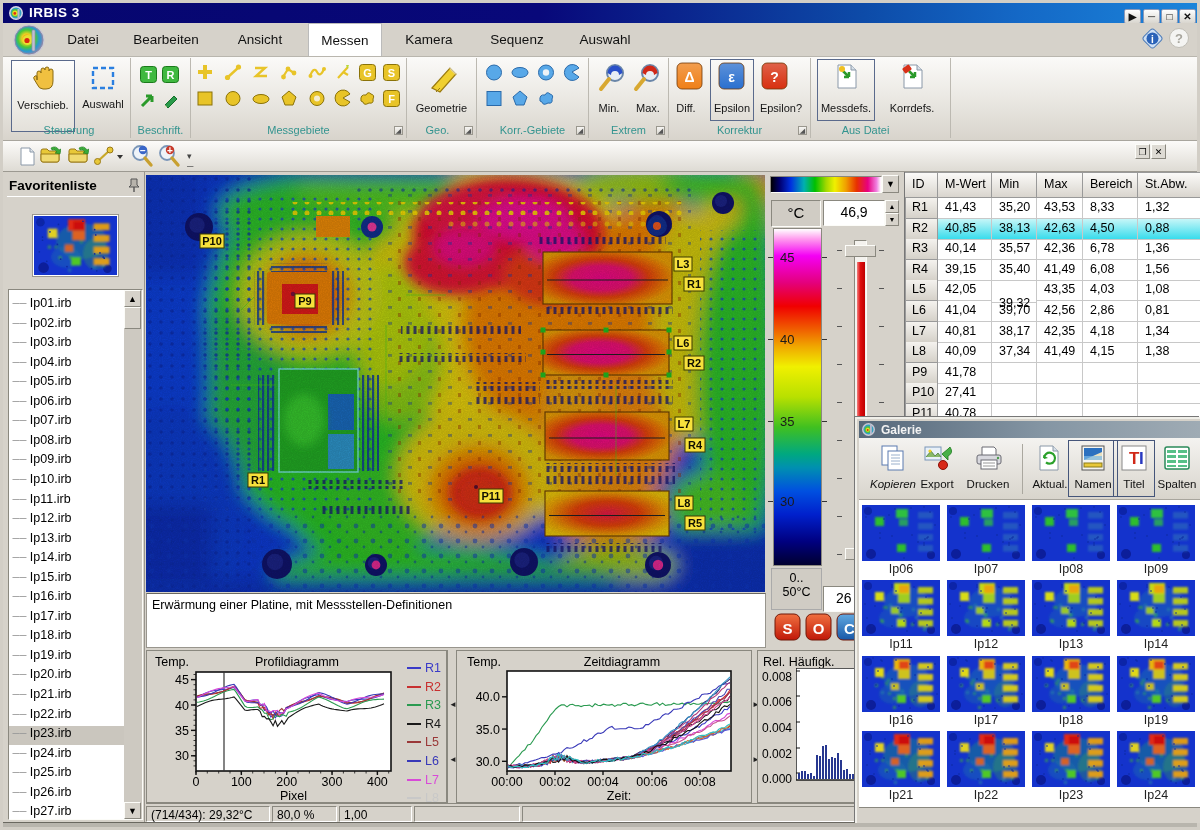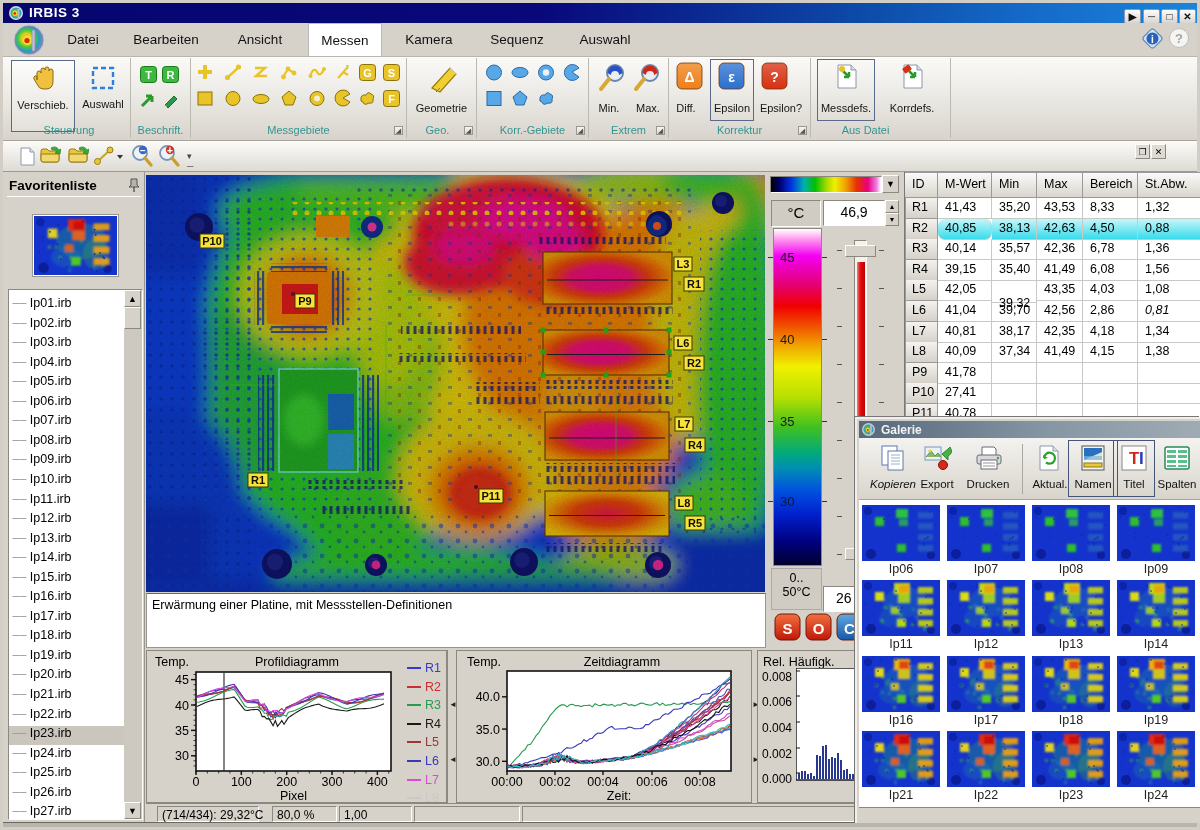--- a/index.html
+++ b/index.html
@@ -752,21 +752,21 @@
       <div class="tbl-hdr" style="left:178px;top:0;width:55px;height:26px;padding:4px 0 0 7px;">Bereich</div>
       <div class="tbl-hdr" style="left:233px;top:0;width:63px;height:26px;padding:4px 0 0 7px;">St.Abw.</div>
     </div>
     <div class="tbl-id" style="left:0;top:26px;width:33px;height:21px;padding:2px 0 0 6px;">R1</div>
     <div class="tbl-cell" style="left:33px;top:26px;width:54px;height:21px;padding-top:2px;">41,43</div>
     <div class="tbl-cell" style="left:87px;top:26px;width:45px;height:21px;padding-top:2px;">35,20</div>
     <div class="tbl-cell" style="left:132px;top:26px;width:46px;height:21px;padding-top:2px;">43,53</div>
     <div class="tbl-cell" style="left:178px;top:26px;width:55px;height:21px;padding-top:2px;">8,33</div>
     <div class="tbl-cell" style="left:233px;top:26px;width:63px;height:21px;padding-top:2px;">1,32</div>
     <div class="tbl-id" style="left:0;top:47px;width:33px;height:21px;padding:2px 0 0 6px;">R2</div>
-    <div class="tbl-cell" style="left:33px;top:47px;width:54px;height:21px;background:linear-gradient(#c6f6f8,#38dcec);padding-top:2px;border-radius:7px;">40,85</div>
+    <div class="tbl-cell" style="left:33px;top:47px;width:54px;height:21px;background:linear-gradient(#c6f6f8,#38dcec);padding-top:2px;">40,85</div>
     <div class="tbl-cell" style="left:87px;top:47px;width:45px;height:21px;background:linear-gradient(#c6f6f8,#38dcec);padding-top:2px;">38,13</div>
     <div class="tbl-cell" style="left:132px;top:47px;width:46px;height:21px;background:linear-gradient(#c6f6f8,#38dcec);padding-top:2px;">42,63</div>
     <div class="tbl-cell" style="left:178px;top:47px;width:55px;height:21px;background:linear-gradient(#c6f6f8,#38dcec);padding-top:2px;">4,50</div>
     <div class="tbl-cell" style="left:233px;top:47px;width:63px;height:21px;background:linear-gradient(#c6f6f8,#38dcec);padding-top:2px;">0,88</div>
     <div class="tbl-id" style="left:0;top:67px;width:33px;height:21px;padding:2px 0 0 6px;">R3</div>
     <div class="tbl-cell" style="left:33px;top:67px;width:54px;height:21px;padding-top:2px;">40,14</div>
     <div class="tbl-cell" style="left:87px;top:67px;width:45px;height:21px;padding-top:2px;">35,57</div>
     <div class="tbl-cell" style="left:132px;top:67px;width:46px;height:21px;padding-top:2px;">42,36</div>
     <div class="tbl-cell" style="left:178px;top:67px;width:55px;height:21px;padding-top:2px;">6,78</div>
     <div class="tbl-cell" style="left:233px;top:67px;width:63px;height:21px;padding-top:2px;">1,36</div>
@@ -780,21 +780,21 @@
     <div class="tbl-cell" style="left:33px;top:108px;width:54px;height:21px;padding-top:2px;">42,05</div>
     <div class="tbl-cell" style="left:87px;top:106px;width:45px;height:25px;padding-top:18px;">39,32</div>
     <div class="tbl-cell" style="left:132px;top:108px;width:46px;height:21px;padding-top:2px;">43,35</div>
     <div class="tbl-cell" style="left:178px;top:108px;width:55px;height:21px;padding-top:2px;">4,03</div>
     <div class="tbl-cell" style="left:233px;top:108px;width:63px;height:21px;padding-top:2px;">1,08</div>
     <div class="tbl-id" style="left:0;top:129px;width:33px;height:21px;padding:2px 0 0 6px;">L6</div>
     <div class="tbl-cell" style="left:33px;top:129px;width:54px;height:21px;padding-top:2px;">41,04</div>
     <div class="tbl-cell" style="left:87px;top:129px;width:45px;height:21px;padding-top:2px;">39,70</div>
     <div class="tbl-cell" style="left:132px;top:129px;width:46px;height:21px;padding-top:2px;">42,56</div>
     <div class="tbl-cell" style="left:178px;top:129px;width:55px;height:21px;padding-top:2px;">2,86</div>
-    <div class="tbl-cell" style="left:233px;top:129px;width:63px;height:21px;padding-top:2px;font-style:italic;">0,81</div>
+    <div class="tbl-cell" style="left:233px;top:129px;width:63px;height:21px;padding-top:2px;">0,81</div>
     <div class="tbl-id" style="left:0;top:150px;width:33px;height:21px;padding:2px 0 0 6px;">L7</div>
     <div class="tbl-cell" style="left:33px;top:150px;width:54px;height:21px;padding-top:2px;">40,81</div>
     <div class="tbl-cell" style="left:87px;top:150px;width:45px;height:21px;padding-top:2px;">38,17</div>
     <div class="tbl-cell" style="left:132px;top:150px;width:46px;height:21px;padding-top:2px;">42,35</div>
     <div class="tbl-cell" style="left:178px;top:150px;width:55px;height:21px;padding-top:2px;">4,18</div>
     <div class="tbl-cell" style="left:233px;top:150px;width:63px;height:21px;padding-top:2px;">1,34</div>
     <div class="tbl-id" style="left:0;top:170px;width:33px;height:21px;padding:2px 0 0 6px;">L8</div>
     <div class="tbl-cell" style="left:33px;top:170px;width:54px;height:21px;padding-top:2px;">40,09</div>
     <div class="tbl-cell" style="left:87px;top:170px;width:45px;height:21px;padding-top:2px;">37,34</div>
     <div class="tbl-cell" style="left:132px;top:170px;width:46px;height:21px;padding-top:2px;">41,49</div>
@@ -998,21 +998,21 @@
       <rect x="83" y="108" width="2" height="3" fill="#283890"></rect>
       <rect x="86" y="108" width="2" height="3" fill="#283890"></rect>
       <rect x="89" y="108" width="2" height="3" fill="#283890"></rect>
       <rect x="92" y="108" width="2" height="3" fill="#283890"></rect>
       <rect x="95" y="108" width="2" height="3" fill="#283890"></rect>
       <rect x="98" y="108" width="2" height="3" fill="#283890"></rect>
       <rect x="101" y="108" width="2" height="3" fill="#283890"></rect>
     </svg>
   </div>
 <div class="abs" style="left:146px;top:803px;width:1051px;height:20px;background:#d6d2ca;border-top:1px solid #8a887f;">
-    <div class="statusfld" style="left:11px;width:102px;">(714/434): 29,32°C</div>
+    <div class="statusfld" style="left:0px;width:124px;">(714/434): 29,32°C</div>
     <div class="statusfld" style="left:126px;width:65px;">80,0 %</div>
     <div class="statusfld" style="left:193px;width:73px;">1,00</div>
     <div class="statusfld" style="left:268px;width:106px;"></div>
     <div class="statusfld" style="left:376px;width:336px;"></div>
   </div>
 <div class="abs" style="left:3px;top:822px;width:1194px;height:5px;background:#b8b5ad;border-top:1px solid #6a6860;"></div>
 <div class="abs" style="left:855px;top:417px;width:345px;height:406px;background:#d6d2ca;border-top:2px solid #f0efe9;border-left:2px solid #f0efe9;box-shadow:-1px -1px 0 #777;">
     <div class="abs" style="left:2px;top:2px;width:341px;height:17px;background:linear-gradient(90deg,#56687a,#8596a4 55%,#9fabb4);">
 <svg class="abs" style="left:2px;top:1px" width="15" height="15">
         <circle cx="7.5" cy="7.5" r="6.5" fill="#c8c8d4"></circle>

